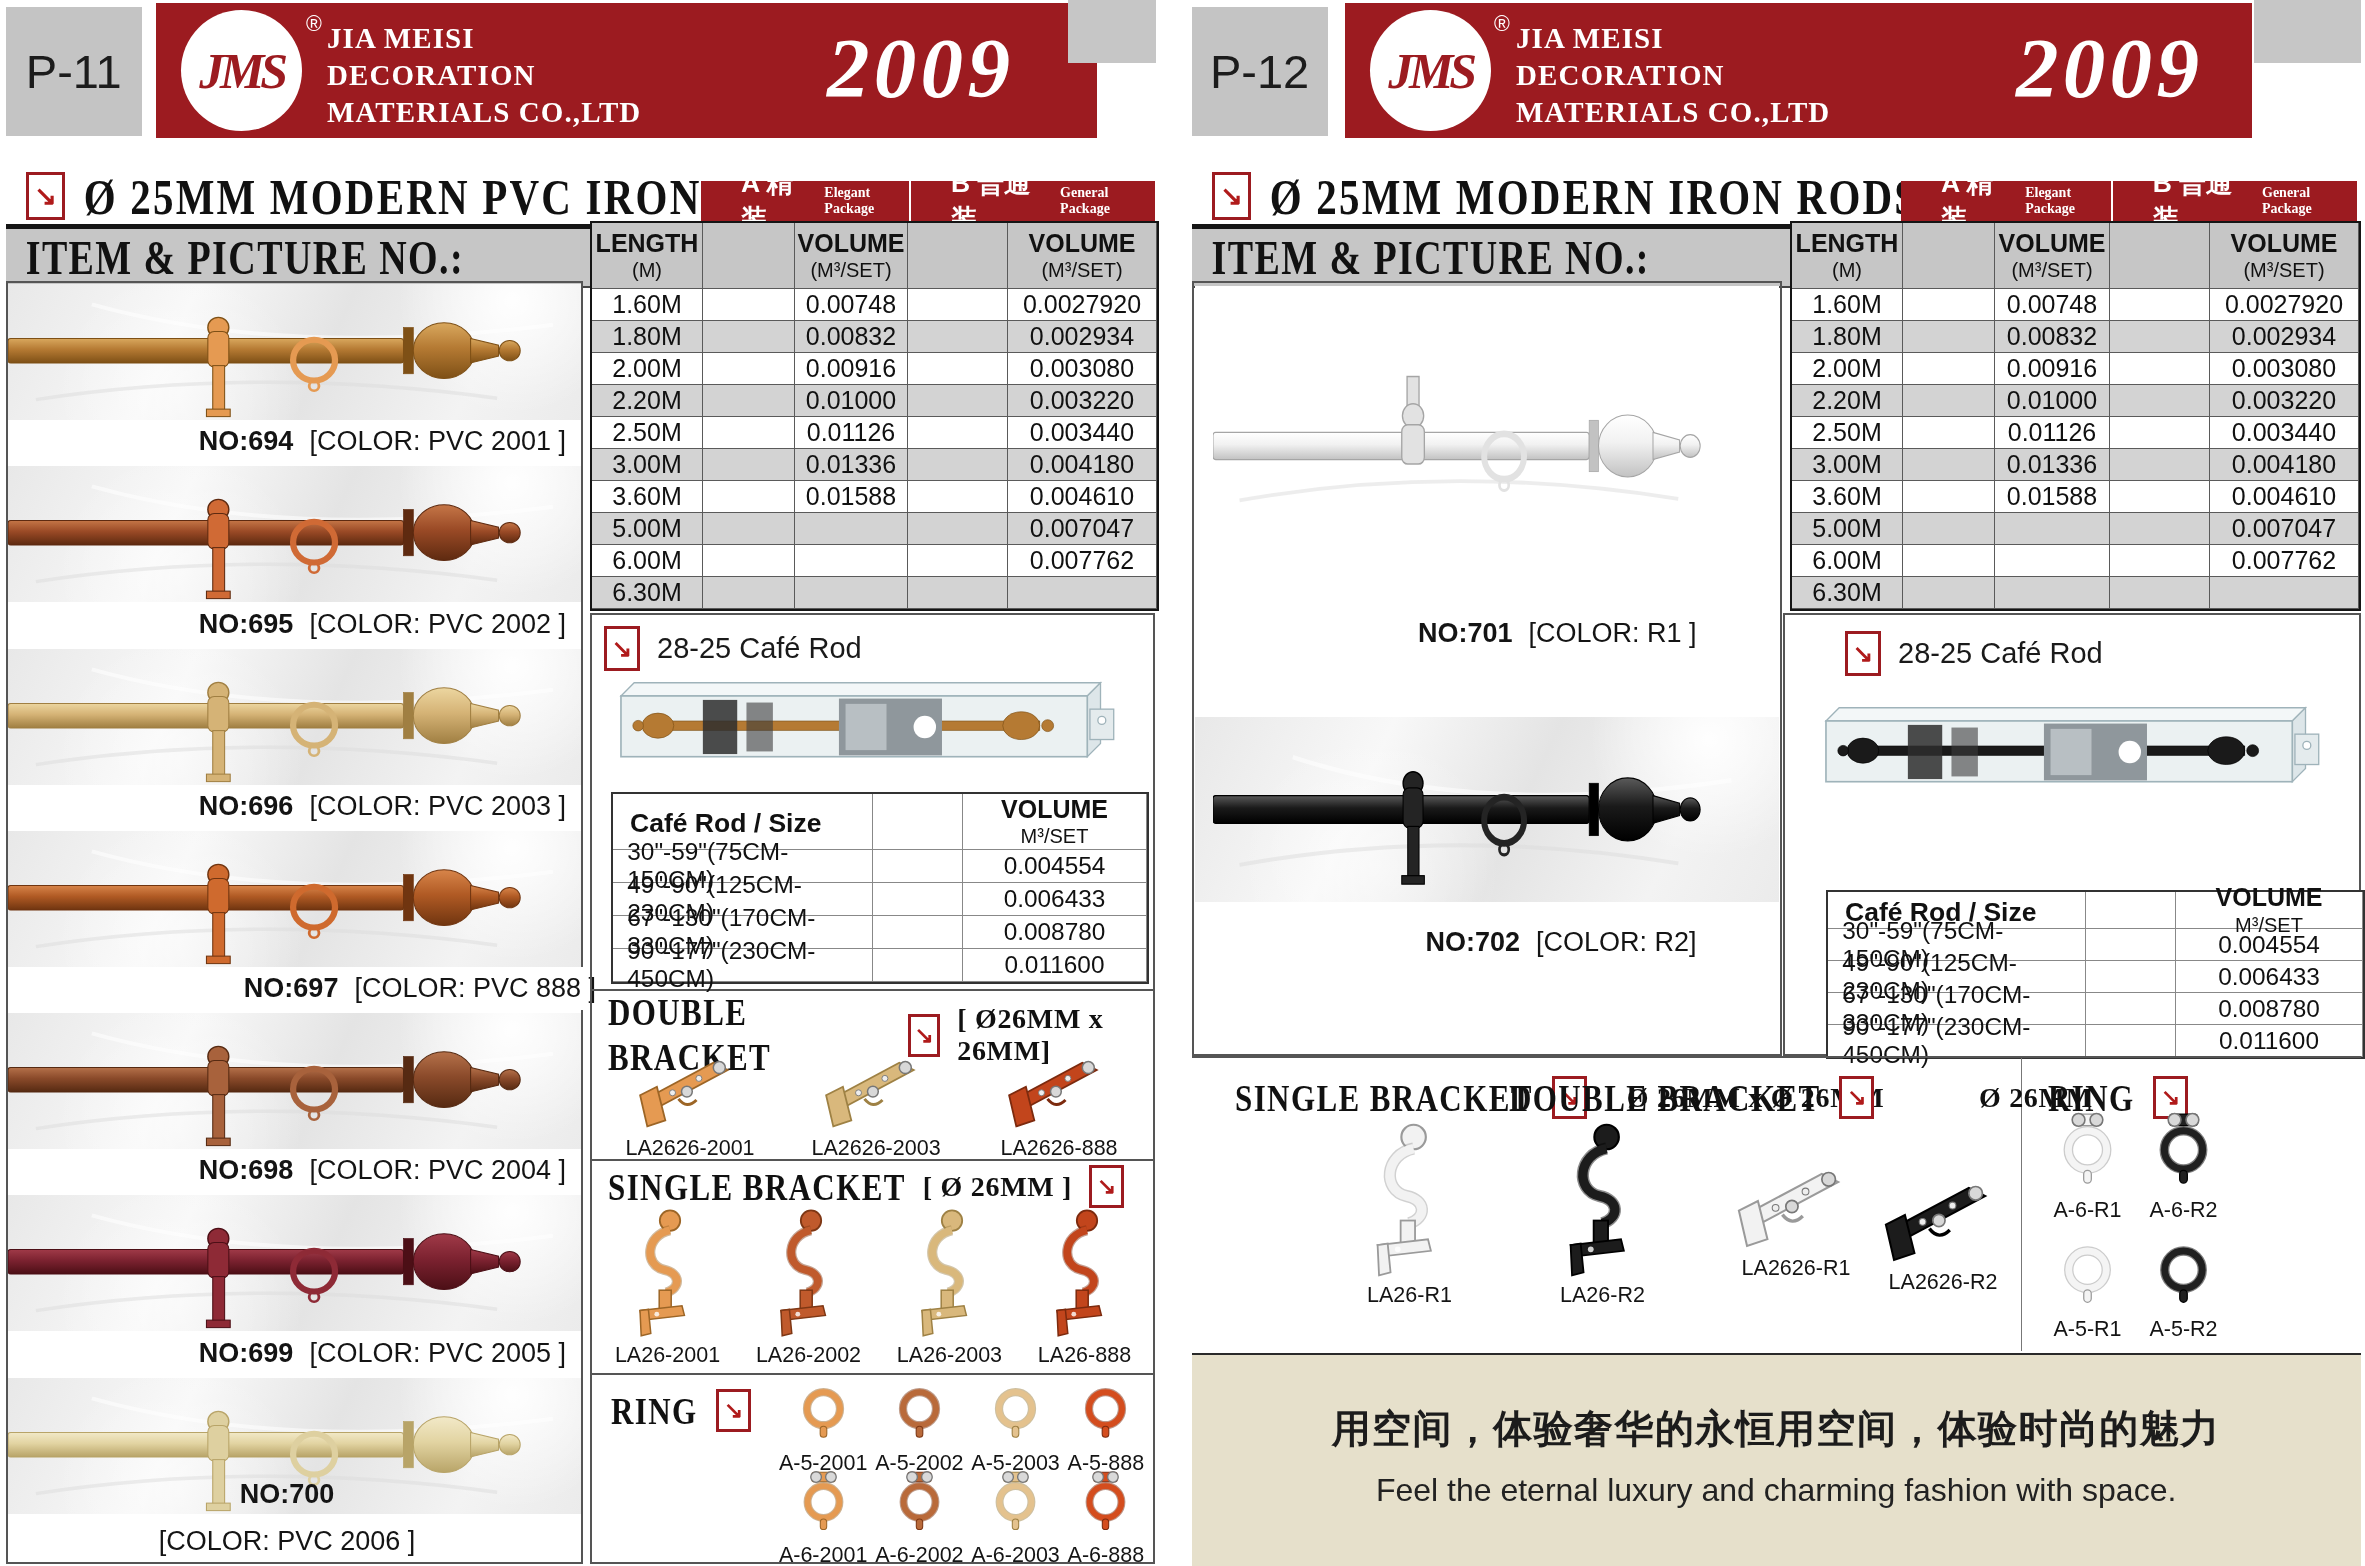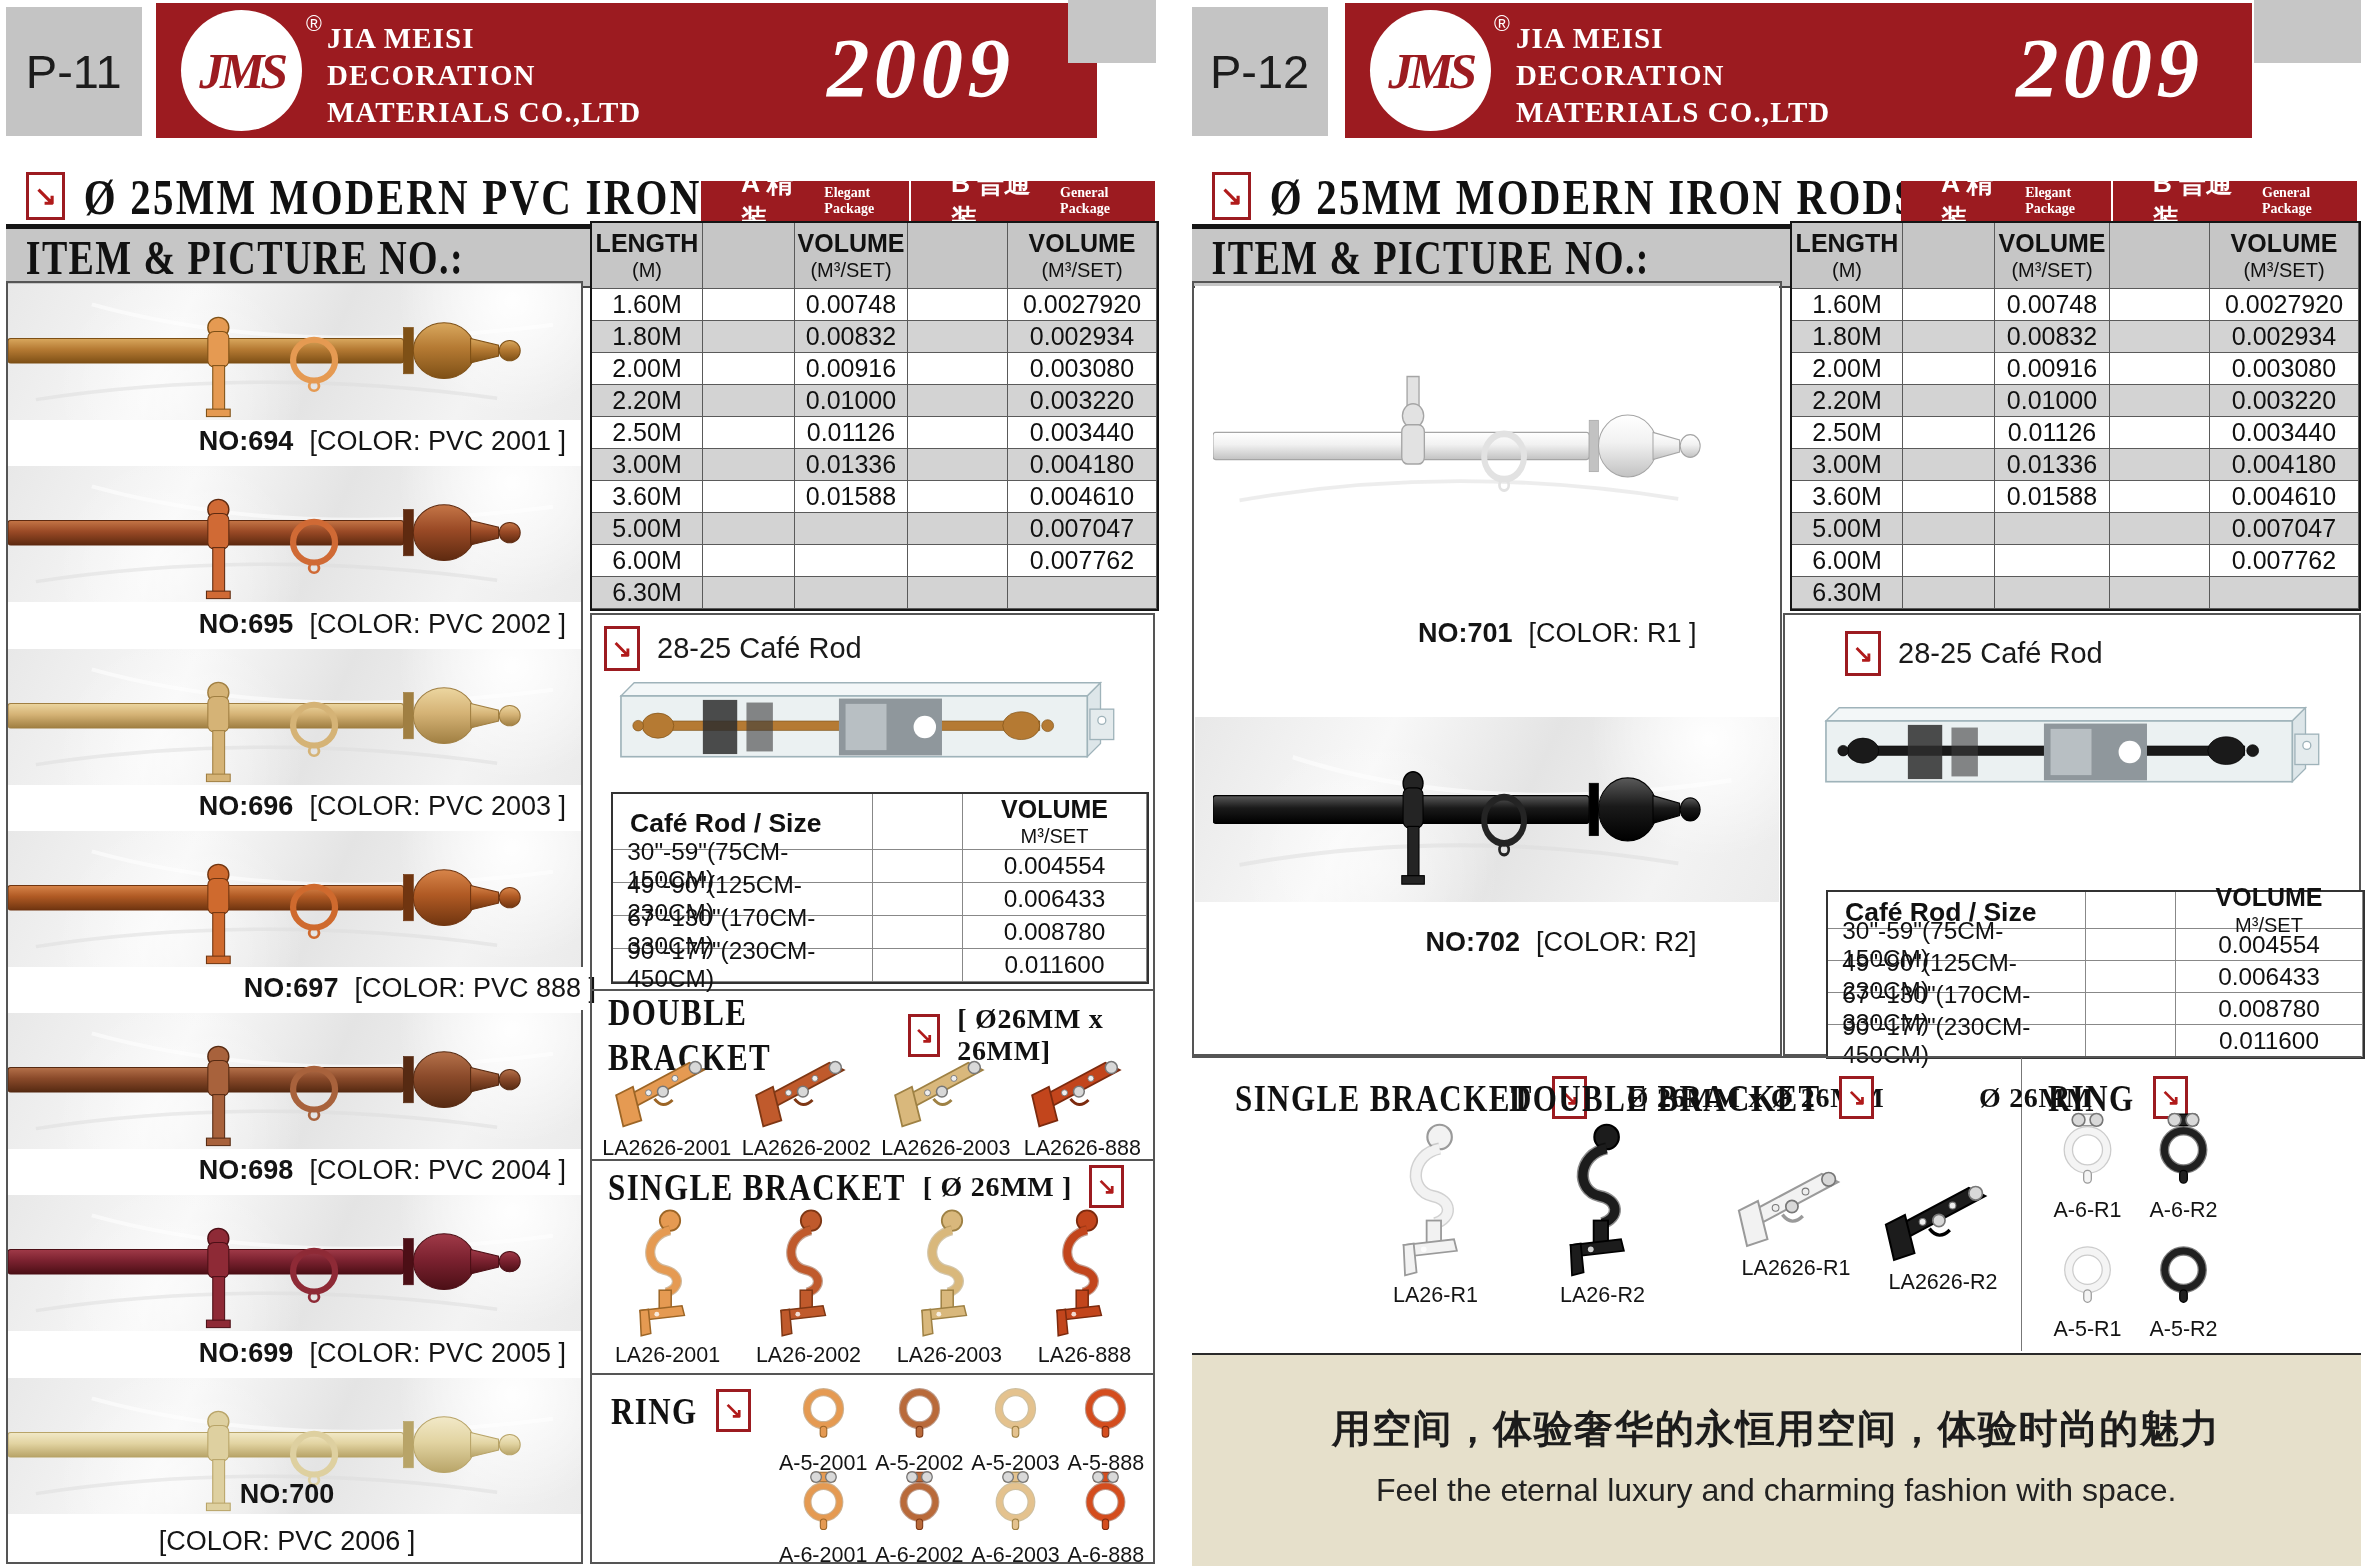--- a/index.html
+++ b/index.html
@@ -466,32 +466,20 @@
   <circle cx="138" cy="46" r="10" fill="#d8d8d8" stroke="#777" stroke-width="2.5"></circle>
   <circle cx="84" cy="86" r="9" fill="#d8d8d8" stroke="#777" stroke-width="2.5"></circle>
   <circle cx="60" cy="88" r="5" fill="#eee" stroke="#777" stroke-width="1.5"></circle>
   <circle cx="104" cy="64" r="5" fill="#eee" stroke="#777" stroke-width="1.5"></circle>
   <path d="M70,98 q14,18 30,2" fill="none" stroke="#9c6526" stroke-width="5"></path>
   </svg></div>
           <span class="code">LA2626-2001</span>
         </div>
         <div class="item">
           <div style="width: 123px; height: 90px;"><svg viewBox="0 0 180 150" width="100%" height="100%">
-  <polygon points="12,100 128,38 152,50 36,112" fill="#c05a2c" stroke="#7e3714" stroke-width="3"></polygon>
-  <polygon points="6,92 34,78 48,134 18,144" fill="#c05a2c" stroke="#7e3714" stroke-width="3"></polygon>
-  <circle cx="138" cy="46" r="10" fill="#d8d8d8" stroke="#777" stroke-width="2.5"></circle>
-  <circle cx="84" cy="86" r="9" fill="#d8d8d8" stroke="#777" stroke-width="2.5"></circle>
-  <circle cx="60" cy="88" r="5" fill="#eee" stroke="#777" stroke-width="1.5"></circle>
-  <circle cx="104" cy="64" r="5" fill="#eee" stroke="#777" stroke-width="1.5"></circle>
-  <path d="M70,98 q14,18 30,2" fill="none" stroke="#7e3714" stroke-width="5"></path>
-  </svg></div>
-          <span class="code">LA2626-2002</span>
-        </div>
-        <div class="item">
-          <div style="width: 123px; height: 90px;"><svg viewBox="0 0 180 150" width="100%" height="100%">
   <polygon points="12,100 128,38 152,50 36,112" fill="#d9b87c" stroke="#9e8144" stroke-width="3"></polygon>
   <polygon points="6,92 34,78 48,134 18,144" fill="#d9b87c" stroke="#9e8144" stroke-width="3"></polygon>
   <circle cx="138" cy="46" r="10" fill="#d8d8d8" stroke="#777" stroke-width="2.5"></circle>
   <circle cx="84" cy="86" r="9" fill="#d8d8d8" stroke="#777" stroke-width="2.5"></circle>
   <circle cx="60" cy="88" r="5" fill="#eee" stroke="#777" stroke-width="1.5"></circle>
   <circle cx="104" cy="64" r="5" fill="#eee" stroke="#777" stroke-width="1.5"></circle>
   <path d="M70,98 q14,18 30,2" fill="none" stroke="#9e8144" stroke-width="5"></path>
   </svg></div>
           <span class="code">LA2626-2003</span>
         </div>
@@ -930,21 +918,21 @@
       </div>
       <div class="abs" style="left: 326px; top: 1076px; display: flex; align-items: center; gap: 18.7px;">
         <span class="serif cond sectitle">DOUBLE BRACKET</span>
         <span class="arrowbox" style="width: 29px; height: 37px; font-size: 23px;">↘</span>
         <span class="serif sizetxt" style="margin-left: 86px;">Ø 26MM</span>
       </div>
       <div class="abs" style="left: 865px; top: 1076px; display: flex; align-items: center; gap: 18.7px;">
         <span class="serif cond sectitle">RING</span>
         <span class="arrowbox" style="width: 29px; height: 37px; font-size: 23px;">↘</span>
       </div>
-      <div class="abs item" style="left: 195px; top: 1118px; width: 115px;">
+      <div class="abs item" style="left: 169px; top: 1118px; width: 115px;">
         <div style="width: 108px; height: 159px;"><svg viewBox="0 0 150 220" width="100%" height="100%">
   <circle cx="80" cy="26" r="17" fill="#f2f2f2" stroke="#9a9a9a" stroke-width="3"></circle>
   <path d="M80,42 C40,50 36,100 70,108 C98,114 98,138 74,146" fill="none" stroke="#9a9a9a" stroke-width="17" opacity="0.45"></path>
   <path d="M80,42 C40,50 36,100 70,108 C98,114 98,138 74,146" fill="none" stroke="#f2f2f2" stroke-width="13"></path>
   <rect x="62" y="142" width="20" height="34" fill="#f2f2f2" stroke="#9a9a9a" stroke-width="2.5"></rect>
   <polygon points="30,176 100,168 104,184 34,192" fill="#f2f2f2" stroke="#9a9a9a" stroke-width="2.5"></polygon>
   <polygon points="30,176 44,174 48,214 32,218" fill="#f2f2f2" stroke="#9a9a9a" stroke-width="2.5"></polygon>
   <circle cx="58" cy="182" r="4" fill="#fff" opacity="0.8"></circle>
   </svg></div>
         <span class="code">LA26-R1</span>

